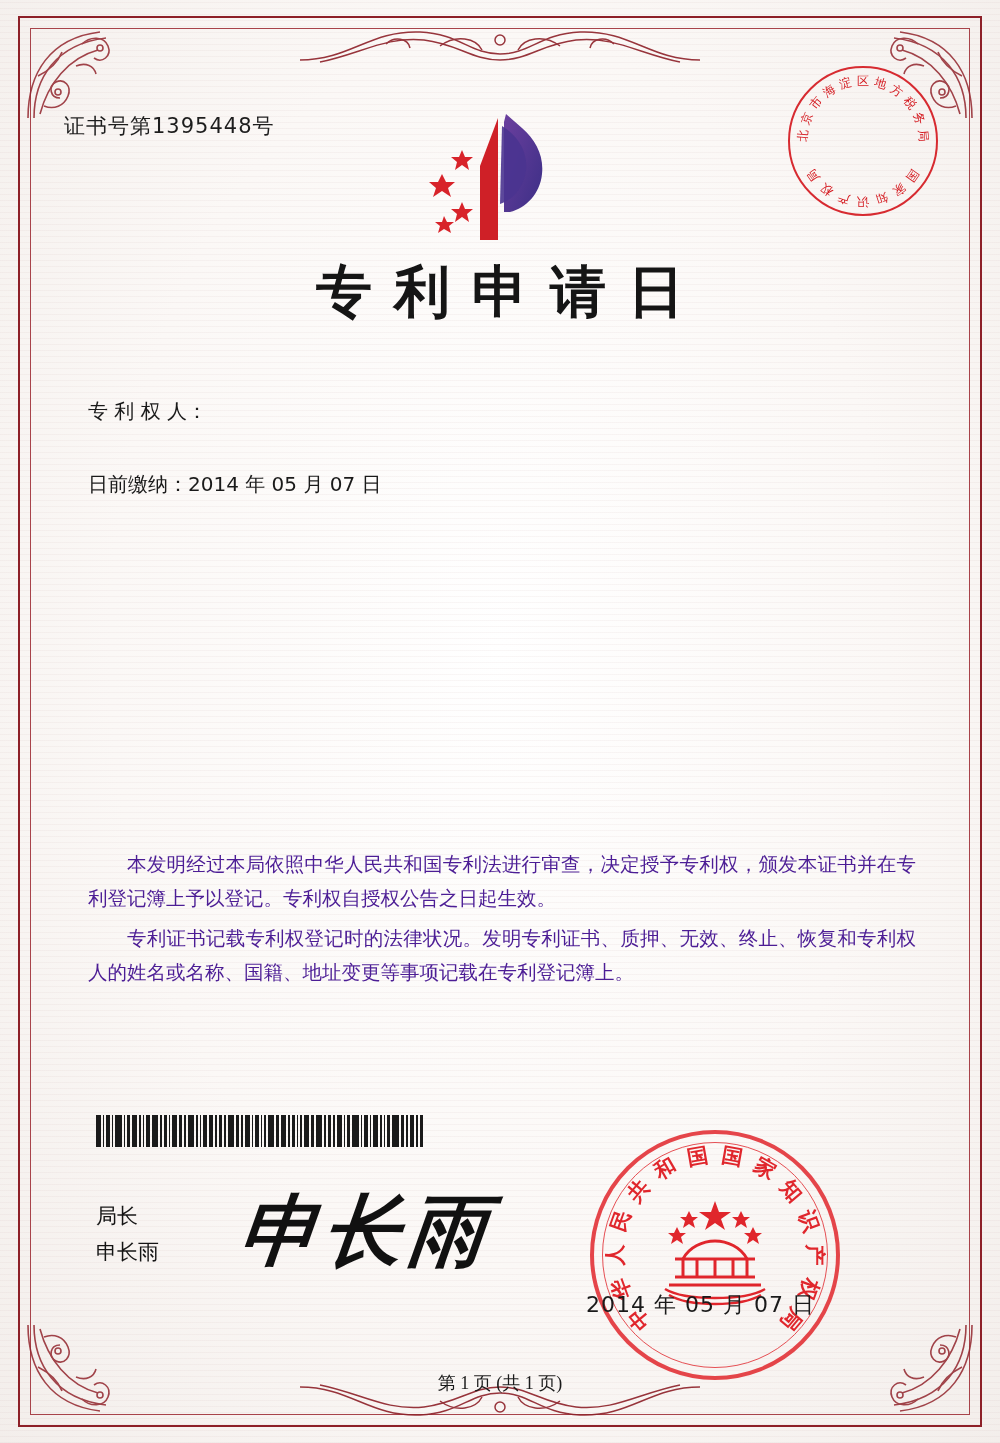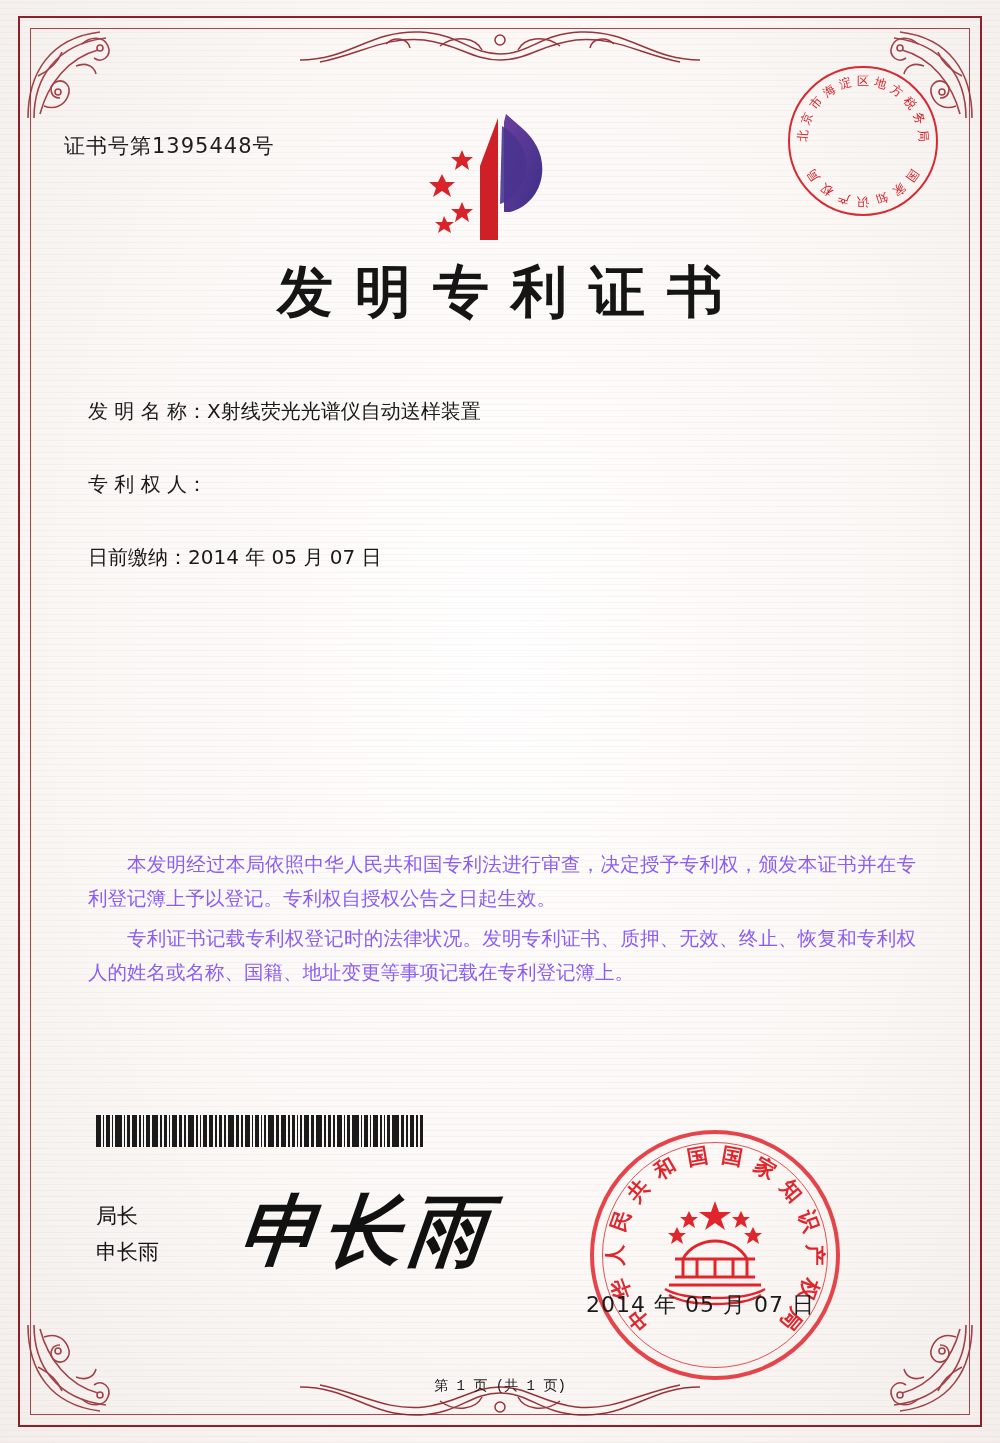--- a/index.html
+++ b/index.html
@@ -81,21 +81,20 @@
   .top-ornament svg, .bottom-ornament svg { width:100%; height:100%; display:block; }
 
   .cert-number {
     position: absolute;
     left: 64px;
     top: 112px;
     font-family: "DejaVu Sans", "Liberation Sans", sans-serif;
     font-size: 21px;
     color: #1d1d1d;
     letter-spacing: 1px;
-    margin-top: 20px;
   }
 
   .logo {
     position: absolute;
     left: 418px;
     top: 108px;
     width: 170px;
     height: 140px;
   }
   .logo svg { width:100%; height:100%; display:block; }
@@ -177,21 +176,21 @@
     color: #1a1a1a;
   }
 
   .body-text {
     position: absolute;
     left: 88px;
     right: 84px;
     top: 848px;
     font-size: 19.5px;
     line-height: 34px;
-    color: #8b5cf6;
+    color: #4c1d95;
     text-align: justify;
     font-family: "DejaVu Sans", "Liberation Sans", sans-serif;
   }
   .body-text p {
     margin: 0 0 6px 0;
     text-indent: 2em;
   }
 
   .barcode {
     position: absolute;
@@ -280,23 +279,23 @@
     letter-spacing: 1px;
     color: #1a1a1a;
     font-family: "DejaVu Sans", "Liberation Sans", sans-serif;
   }
 
   .page-footer {
     position: absolute;
     left: 0; right: 0;
     bottom: 48px;
     text-align: center;
-    font-size: 14px;
+    font-size: 18px;
     color: #1a1a1a;
-    font-family: Liberation Mono, monospace;
+    font-family: Liberation Serif, serif;
   }
 </style>
 </head>
 <body>
 
 <div class="page">
 
   <div class="paper-texture"></div>
 
   <div class="outer-border"></div>
@@ -429,27 +428,23 @@
         <span class="arc-char" style="font-size: 12px; transform: rotate(-55deg) translate(0px, 60px) rotate(180deg) translate(-50%, -50%);">国</span>
         <span class="arc-char" style="font-size: 12px; transform: rotate(-36.6667deg) translate(0px, 60px) rotate(180deg) translate(-50%, -50%);">家</span>
         <span class="arc-char" style="font-size: 12px; transform: rotate(-18.3333deg) translate(0px, 60px) rotate(180deg) translate(-50%, -50%);">知</span>
         <span class="arc-char" style="font-size: 12px; transform: rotate(0deg) translate(0px, 60px) rotate(180deg) translate(-50%, -50%);">识</span>
         <span class="arc-char" style="font-size: 12px; transform: rotate(18.3333deg) translate(0px, 60px) rotate(180deg) translate(-50%, -50%);">产</span>
         <span class="arc-char" style="font-size: 12px; transform: rotate(36.6667deg) translate(0px, 60px) rotate(180deg) translate(-50%, -50%);">权</span>
         <span class="arc-char" style="font-size: 12px; transform: rotate(55deg) translate(0px, 60px) rotate(180deg) translate(-50%, -50%);">局</span>
       </div>
   </div>
 
-  <div class="title">发明专利证书</div>
+  <div class="title">专利申请日</div>
 
   <div class="fields" id="fields">
-      <div class="field-row">
-        <span class="field-label">发 明 名 称：</span>
-        <span class="field-value">X射线荧光光谱仪自动送样装置</span>
-      </div>
       <div class="field-row">
         <span class="field-label">专 利 权 人：</span>
       </div>
       <div class="field-row">
         <span class="field-label">日前缴纳：</span>
         <span class="field-value">2014 年 05 月 07 日</span>
       </div>
     </div>
 
   <div class="body-text" id="bodyText">

